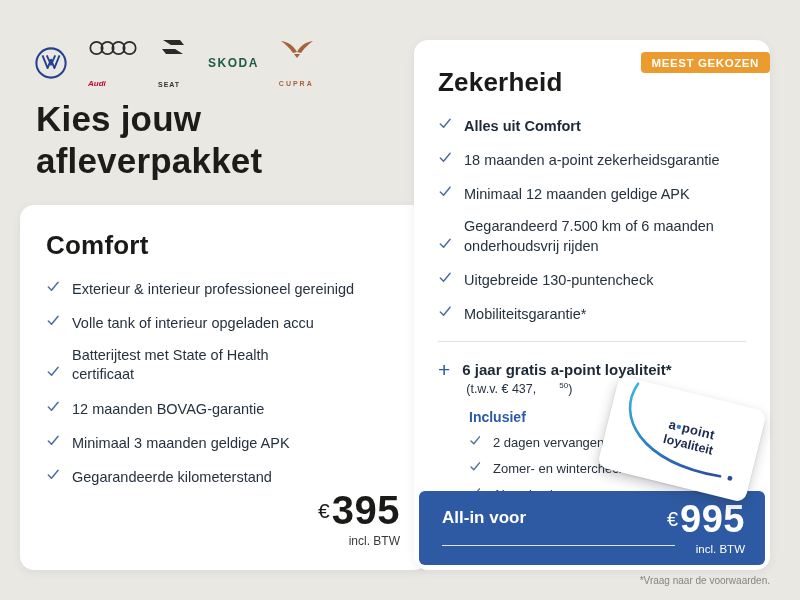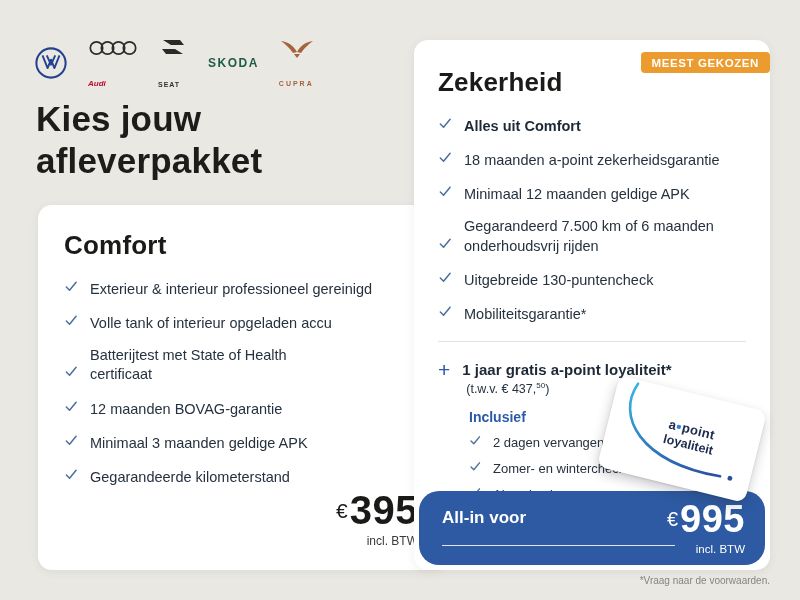--- a/index.html
+++ b/index.html
@@ -16,21 +16,21 @@
   .skoda-word { font-size:12px; font-weight:bold; letter-spacing:1.5px; color:#1e5c47; }
   .cupra-sub { color:#a4633c; letter-spacing:2px; }
 
   
   .title { position:absolute; left:36px; top:98px; width:330px;
            font-size:35px; line-height:1.2; font-weight:600; color:#1c1c1a; letter-spacing:0.2px; }
 
   
   .card { position:absolute; background:#ffffff; border-radius:14px;
           box-shadow:0 2px 10px rgba(60,60,55,0.08); }
-  .card-comfort { left:38px; top:205px; width:408px; height:365px; padding:25px 26px; }
+  .card-comfort { left:20px; top:205px; width:408px; height:365px; padding:25px 26px; }
   .card-zekerheid { left:414px; top:40px; width:356px; height:530px; padding:27px 24px; }
 
   .card h2 { font-size:26px; font-weight:700; color:#1a1a18; margin-bottom:17px; letter-spacing:0.2px; }
 
   .checklist { list-style:none; display:flex; flex-direction:column; gap:13px; }
   .check-item { display:flex; gap:11px; align-items:flex-end;
                 font-size:14.5px; line-height:1.32; color:#26323f; font-weight:500; }
   .check-item .check { flex:0 0 auto; color:#4c6f9e; margin-top:1px; }
   .check-item.bold { font-weight:700; color:#1d2936; }
 
@@ -44,42 +44,42 @@
   
   .badge { position:absolute; top:12px; right:0; background:#ec9b2e; color:#ffffff;
            font-size:11.5px; font-weight:700; letter-spacing:0.6px;
            padding:5px 11px 4px; border-radius:4px; }
   .divider { border:none; border-top:1px solid #e4e2dd; margin:17px 0 15px; }
 
   .loyalty-row { display:flex; gap:12px; align-items:baseline; }
   .plus-icon { color:#2b5aa7; font-size:21px; font-weight:500; line-height:1; position:relative; top:2px; }
   .loyalty-title { font-size:15px; font-weight:700; color:#1d2936; }
   .loyalty-value { font-size:12.5px; font-weight:500; color:#26323f; margin-left:4px; white-space:nowrap; }
-  .loyalty-value sup { font-size:8px; }
+  .loyalty-value sup { font-size:8px;margin-left:23px; }
 
   .inclusief { margin:12px 0 8px 31px; color:#2b5aa7; font-size:14px; font-weight:700; }
   .sub-checklist { margin-left:31px; gap:8px; width:230px; }
   .sub-checklist .check-item { font-size:13px; font-weight:500; }
 
   
   .loyalty-card { position:absolute; right:12px; top:352px; width:152px; height:94px;
                   background:#ffffff; border-radius:10px; transform:rotate(14deg);
                   box-shadow:0 5px 12px rgba(40,40,60,0.25), 0 1px 2px rgba(0,0,0,0.12);
                   z-index:5; overflow:hidden; }
   .loyalty-card .swoosh { position:absolute; left:0; top:0; }
   .loyalty-card-text { position:absolute; left:58px; top:28px; text-align:center;
                        color:#1d2b4e; font-weight:700; line-height:1.25; }
   .lc-line1 { font-size:13px; letter-spacing:0.3px; }
   .lc-dot { display:inline-block; width:4px; height:4px; background:#2f7de0; border-radius:1px;
             margin:0 1px; vertical-align:2px; }
   .lc-line2 { font-size:12.5px; }
 
   
   .allin-bar { position:absolute; left:5px; right:5px; bottom:5px; height:74px;
-               background:#2d5aa2; border-radius:20px; color:#ffffff; }
+               background:#2d5aa2; border-radius:6px; color:#ffffff; }
   .allin-label { position:absolute; left:23px; top:17px; font-size:17px; font-weight:600; }
   .allin-rule { position:absolute; left:23px; right:90px; bottom:19px; height:1px;
                 background:rgba(255,255,255,0.85); }
   .allin-price { position:absolute; right:20px; top:7px; text-align:right; white-space:nowrap; }
   .allin-cur { font-size:20px; font-weight:500; vertical-align:6px; margin-right:2px; }
   .allin-num { font-size:38px; font-weight:700; letter-spacing:0.5px; }
   .allin-note { position:absolute; right:20px; bottom:10px; font-size:11.5px; font-weight:500; }
 
   
   .footnote { position:absolute; right:30px; top:575px; font-size:10px; color:#87847d; font-weight:500; }
@@ -217,21 +217,21 @@
             </svg></span>
         <span>Mobiliteitsgarantie*</span>
       </li>
     </ul>
 
     <hr class="divider">
 
     <div class="loyalty-row">
       <span class="plus-icon">+</span>
       <span>
-        <span class="loyalty-title">1 jaar gratis a-point loyaliteit*</span>
+        <span class="loyalty-title">6 jaar gratis a-point loyaliteit*</span>
         <span class="loyalty-value"><span>(t.w.v. € 437,</span><sup>50</sup><span>)</span></span>
       </span>
     </div>
 
     <div class="inclusief">Inclusief</div>
 
     <ul class="checklist sub-checklist">
       <li class="check-item">
         <span class="check"><svg width="13" height="13" viewBox="0 0 16 16">
               <path d="M2.5 8.6l3.4 3.4 7-8.5" fill="none" stroke="currentColor" stroke-width="1.7" stroke-linecap="round" stroke-linejoin="round"></path>

